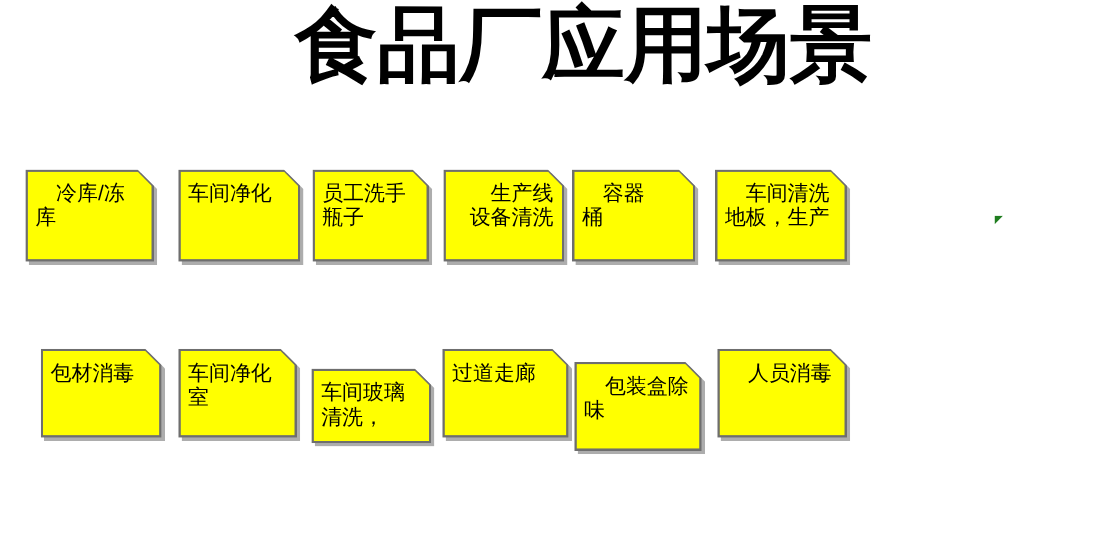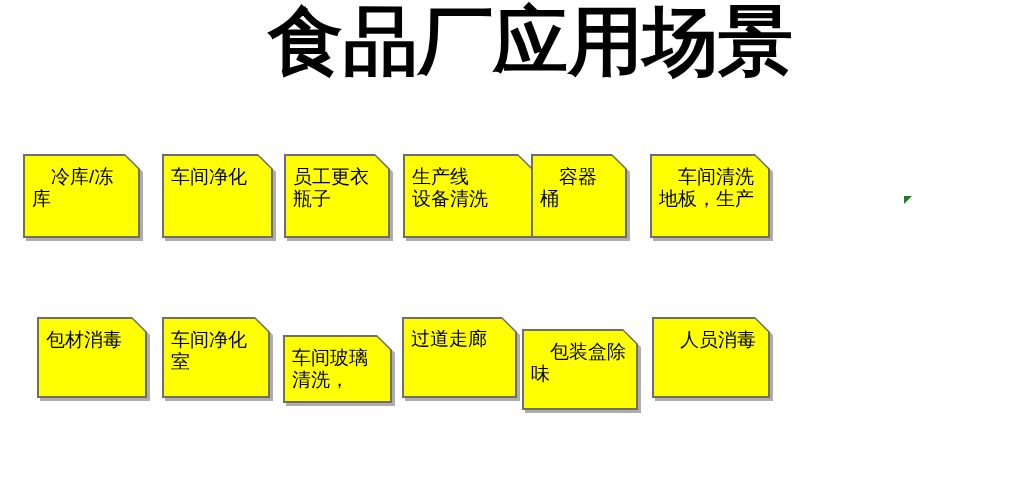--- a/index.html
+++ b/index.html
@@ -59,33 +59,33 @@
     <div class="note-shadow"></div>
     <div class="note-border"></div>
     <div class="note-fill"></div>
     <div class="note-text">车间净化</div>
   </div>
 
   <div class="note" style="left: 284px; top: 154px; width: 106px; height: 84px;">
     <div class="note-shadow"></div>
     <div class="note-border"></div>
     <div class="note-fill"></div>
-    <div class="note-text">员工更衣
+    <div class="note-text">员工洗手
 瓶子</div>
   </div>
 
-  <div class="note" style="left: 403px; top: 154px; width: 130px; height: 84px;">
+  <div class="note" style="left: 403px; top: 154px; width: 110px; height: 84px; text-align: right;">
     <div class="note-shadow"></div>
     <div class="note-border"></div>
     <div class="note-fill"></div>
     <div class="note-text">生产线
 设备清洗</div>
   </div>
 
-  <div class="note" style="left: 520px; top: 154px; width: 96px; height: 84px; margin-left: 11px;">
+  <div class="note" style="left: 520px; top: 154px; width: 112px; height: 84px;">
     <div class="note-shadow"></div>
     <div class="note-border"></div>
     <div class="note-fill"></div>
     <div class="note-text">　容器
 桶</div>
   </div>
 
   <div class="note" style="left: 650px; top: 154px; width: 120px; height: 84px;">
     <div class="note-shadow"></div>
     <div class="note-border"></div>

